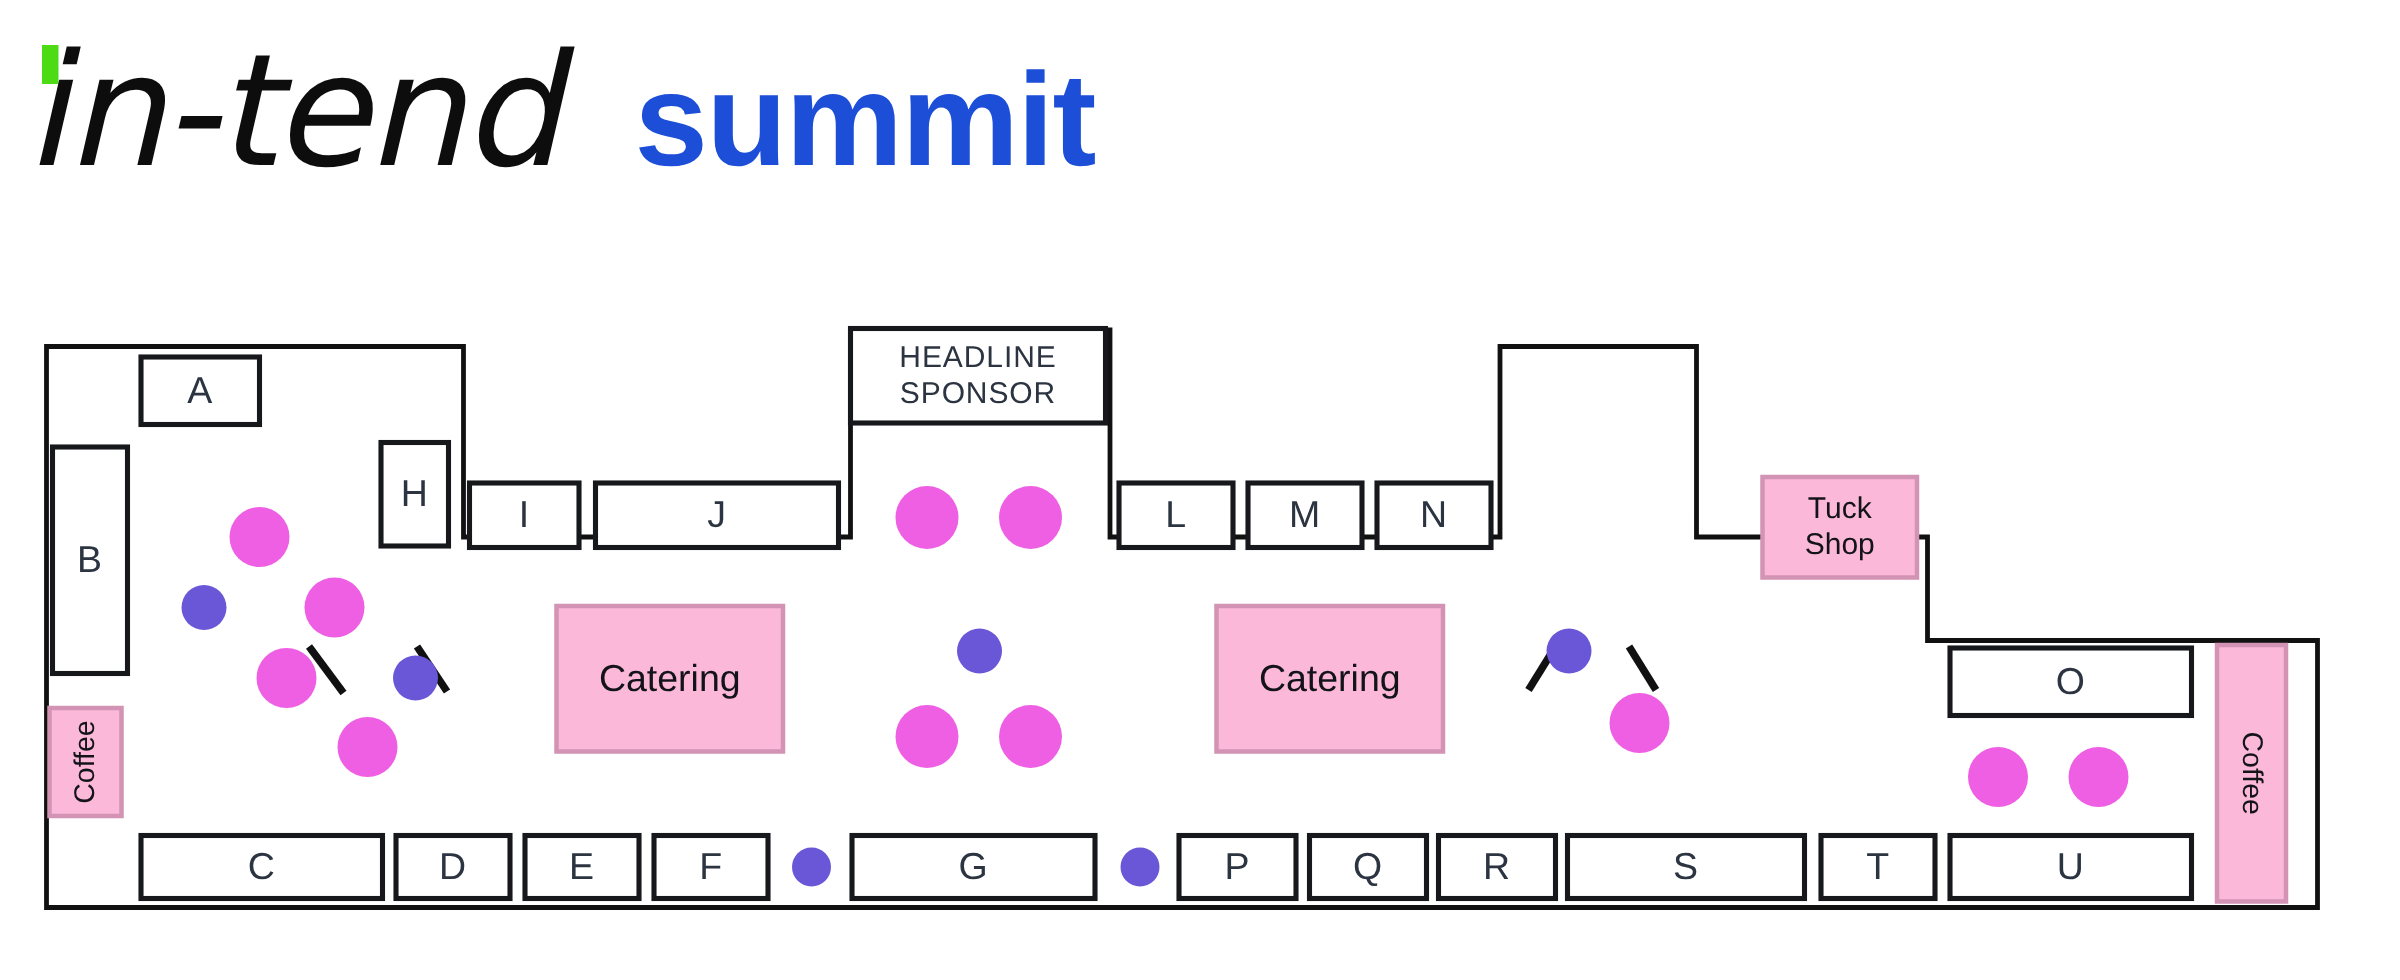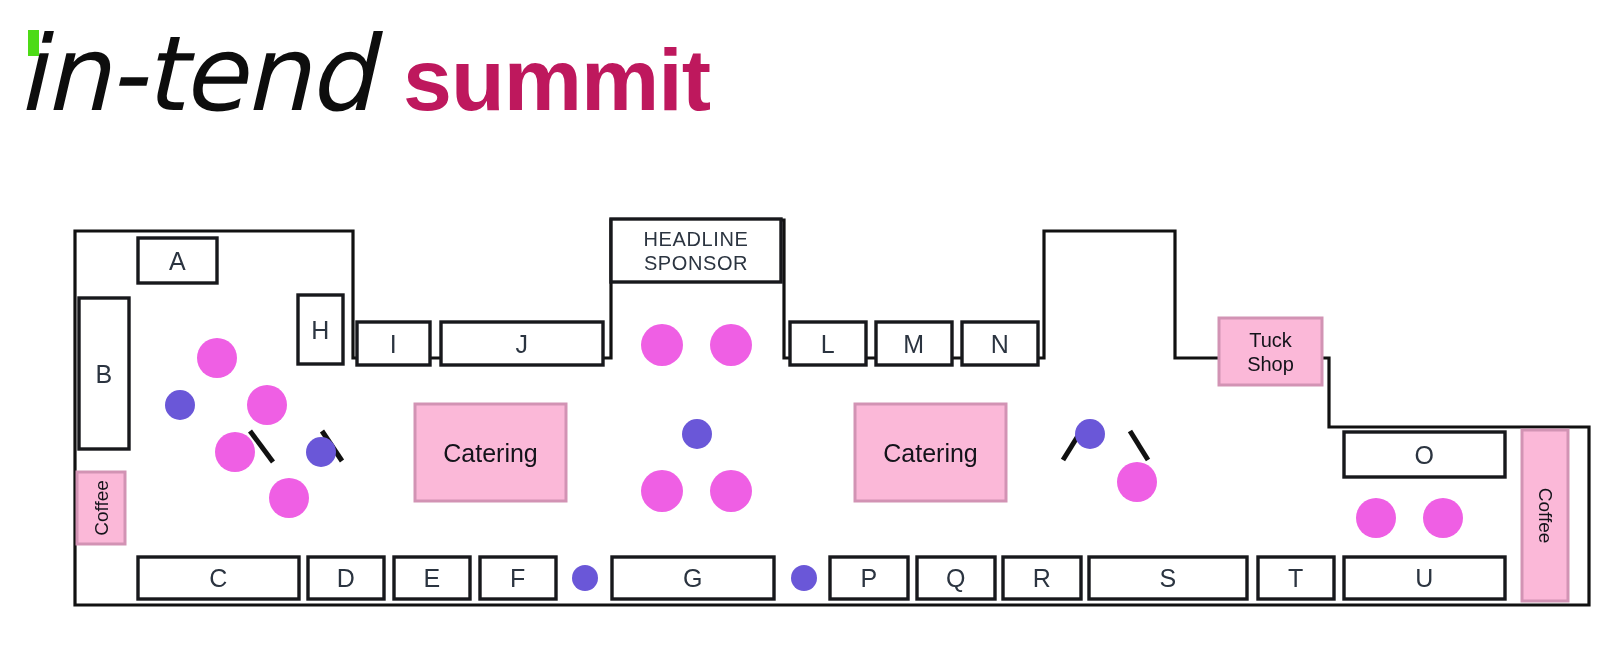--- a/index.html
+++ b/index.html
@@ -19,26 +19,26 @@
   }
   .logo-intend{
     font-family:"DejaVu Sans",sans-serif;
     font-size:104px;line-height:1;color:#0d0d0d;
     font-weight:400;letter-spacing:-2px;
     font-style:italic;
     transform:skewX(-2deg);
   }
   .logo-summit{
     font-family:"Liberation Sans","DejaVu Sans",sans-serif;
-    font-size:88px;line-height:1;color:#be185d;
-    font-weight:600;letter-spacing:-1px;margin-left:24px;
+    font-size:88px;line-height:1;color:#1d4ed8;
+    font-weight:600;letter-spacing:-1px;margin-left:44px;
   }
 
   
-  #plan{position:absolute;left:0;top:195px;width:1536px;height:440px;margin-left:44px;}
+  #plan{position:absolute;left:0;top:195px;width:1536px;height:440px;}
   svg{display:block;}
   .wall{fill:none;stroke:#111111;stroke-width:3.2;
         stroke-linejoin:miter;stroke-linecap:butt;}
   .door{stroke:#111111;stroke-width:5;stroke-linecap:butt;}
   .booth{fill:#ffffff;stroke:#17181c;stroke-width:3.4;}
   .booth-label{
     font-family:"Liberation Sans","DejaVu Sans",sans-serif;
     font-size:25px;fill:#2b3440;text-anchor:middle;
     dominant-baseline:central;letter-spacing:.5px;
   }

